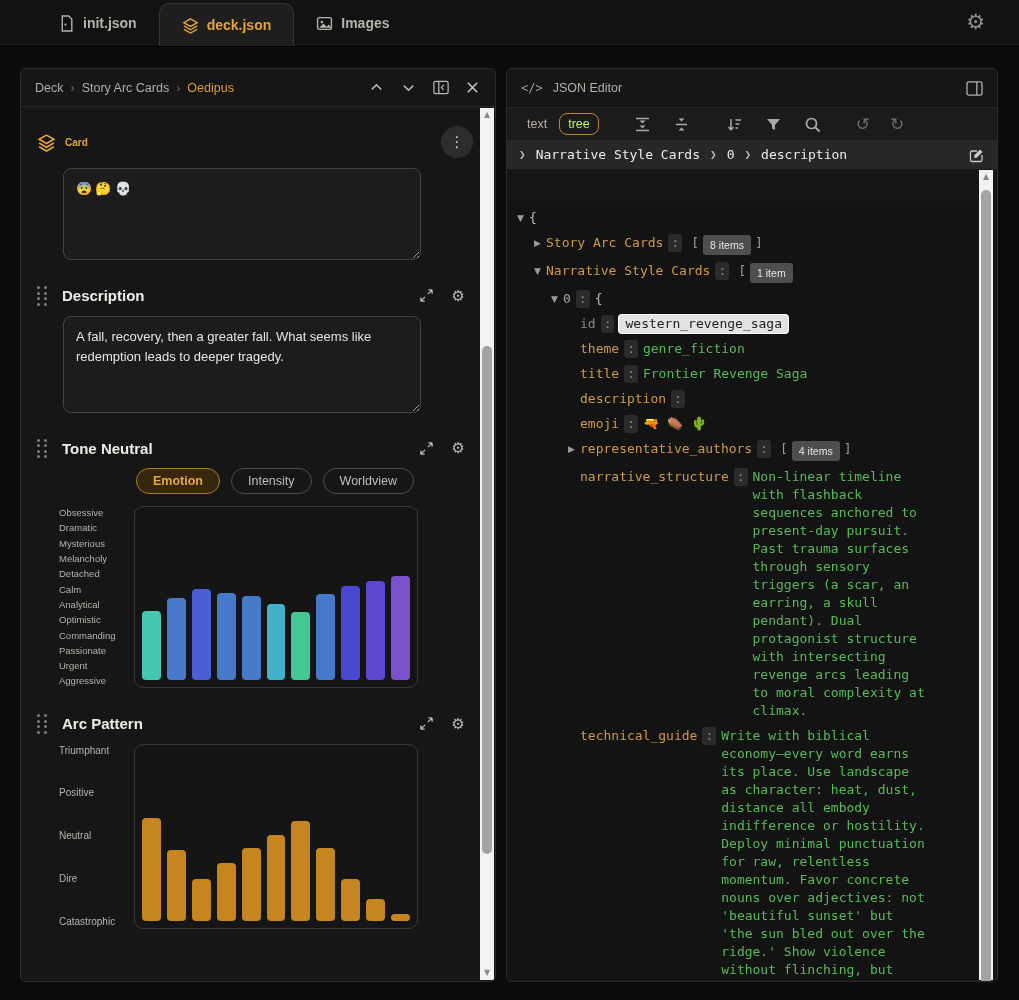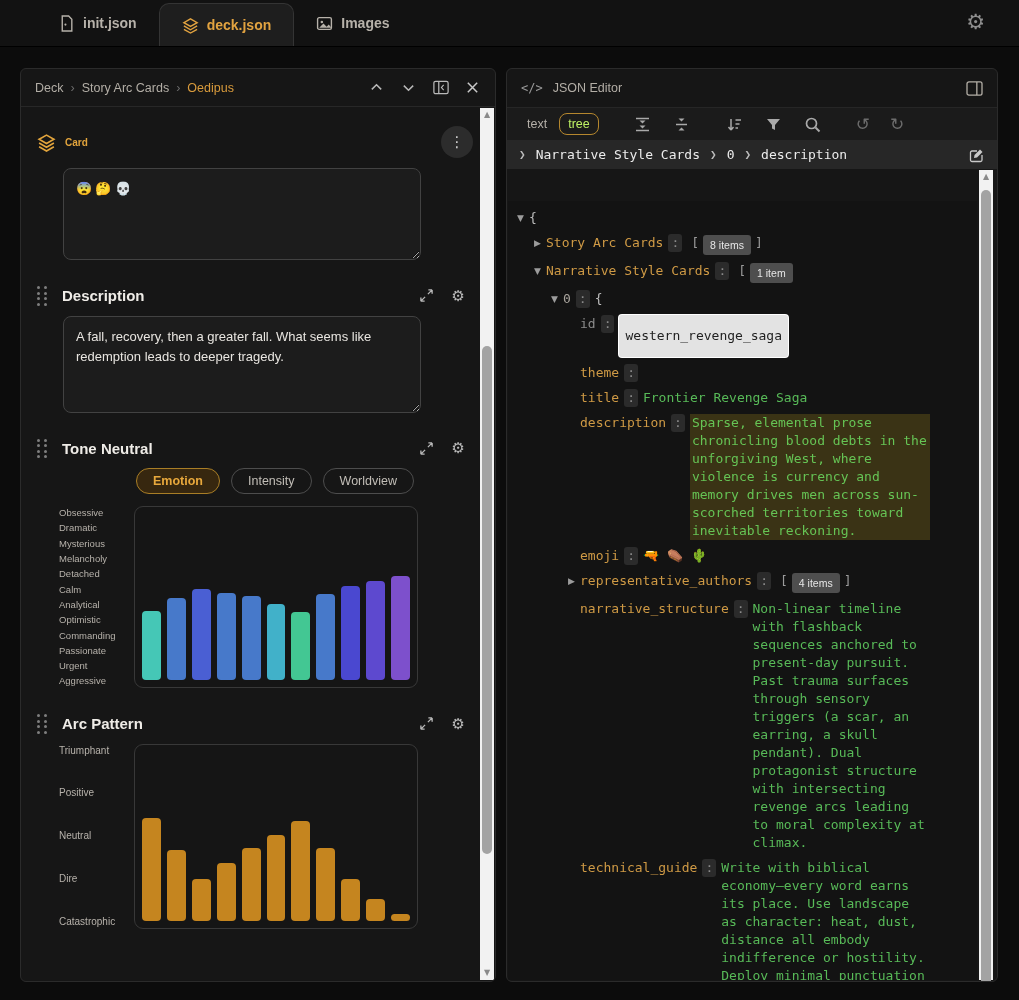--- a/index.html
+++ b/index.html
@@ -102,21 +102,21 @@
   .tkey { color:#cf9a45; white-space:pre; }
   .tkey.index { color:#a9a49d; }
   .tkey.dim { color:#8b8b8b; }
   .tsep { background:#2b2b2b; color:#8a8a8a; border-radius:3px; padding:0 3px; margin:0 5px;
     flex:none; height:18px; }
   .tpunct { color:#bdbdbd; }
   .tbrk { color:#9b9b9b; margin:0 4px; }
   .tbadge { background:#4e4e4e; color:#e6e6e6; font-family:"Liberation Sans",sans-serif;
     font-size:10.5px; padding:1px 7px; border-radius:3px; margin-top:1px; }
   .tval { color:#58ba58; flex:1; min-width:0; white-space:pre-wrap; word-break:break-word; }
-  .tval.chip { flex:none; background:#e3e3e3; color:#222; padding:12px 6px; border-radius:3px;
+  .tval.chip { flex:none; background:#e3e3e3; color:#222; padding:0 6px; border-radius:3px;
     box-shadow:0 0 0 1px #fff; }
   .tval.highlight { background:#3a3315; color:#66c455; padding:0 2px; }
   .tval.emoji { color:#ddd; }
 
   .scrolldown-btn { position:absolute; left:496px; top:259px; width:26px; height:24px;
     background:#c9c9c9; border:1px solid #9c9c9c; border-radius:5px; display:flex;
     align-items:center; justify-content:center; color:#4c4c4c; font-size:9px;
     font-family:"DejaVu Sans",sans-serif; cursor:pointer; }
   svg { display:block; }
 </style>
@@ -444,32 +444,32 @@
         <div class="trow" style="padding-left: 51px;">
           <span class="tg"></span>
           <span class="tkey dim">id</span>
           <span class="tsep">:</span>
           <span class="tval chip">western_revenge_saga</span>
         </div>
         <div class="trow" style="padding-left: 51px;">
           <span class="tg"></span>
           <span class="tkey">theme</span>
           <span class="tsep">:</span>
+          <span class="tval">genre_fiction</span>
         </div>
         <div class="trow" style="padding-left: 51px;">
           <span class="tg"></span>
           <span class="tkey">title</span>
           <span class="tsep">:</span>
           <span class="tval">Frontier Revenge Saga</span>
         </div>
         <div class="trow" style="padding-left: 51px;">
           <span class="tg"></span>
           <span class="tkey">description</span>
           <span class="tsep">:</span>
-          <span class="tval highlight">Sparse, elemental prose chronicling blood debts in the unforgiving West, where violence is currency and memory drives men across sun-scorched territories toward inevitable reckoning.</span>
         </div>
         <div class="trow" style="padding-left: 51px;">
           <span class="tg"></span>
           <span class="tkey">emoji</span>
           <span class="tsep">:</span>
           <span class="tval emoji">🔫 ⚰️ 🌵</span>
         </div>
         <div class="trow" style="padding-left: 51px;">
           <span class="tg">▶</span>
           <span class="tkey">representative_authors</span>

